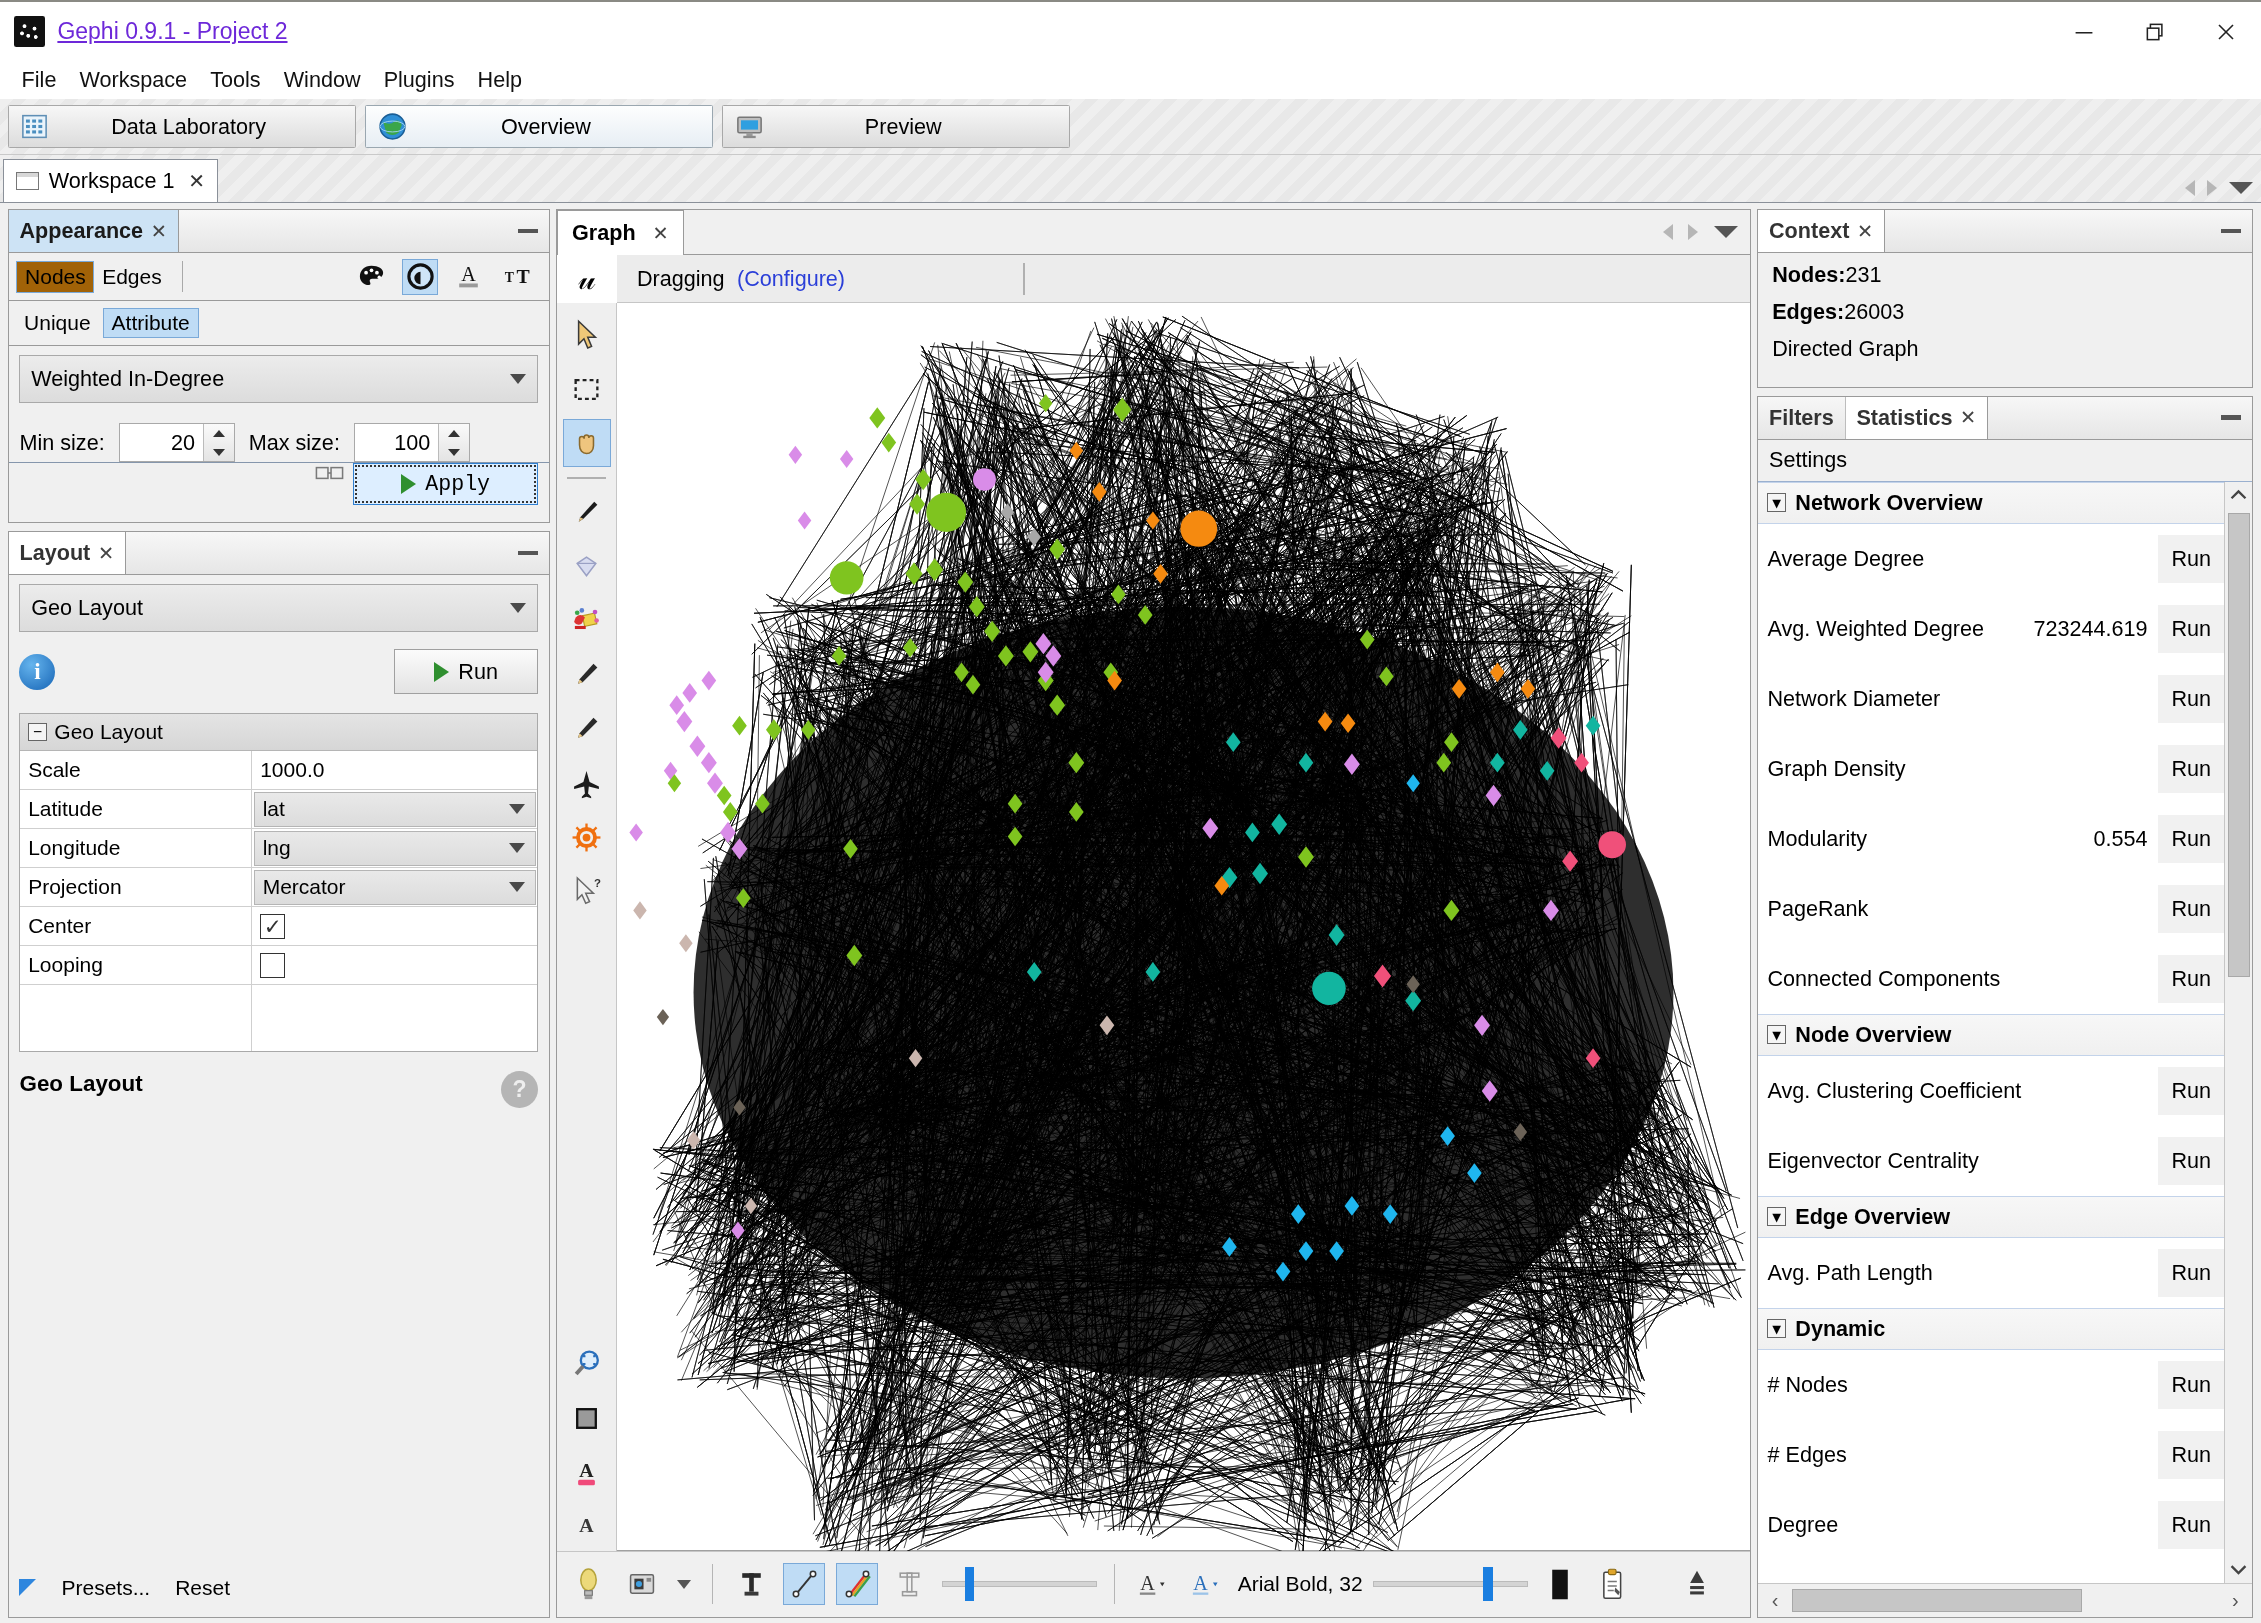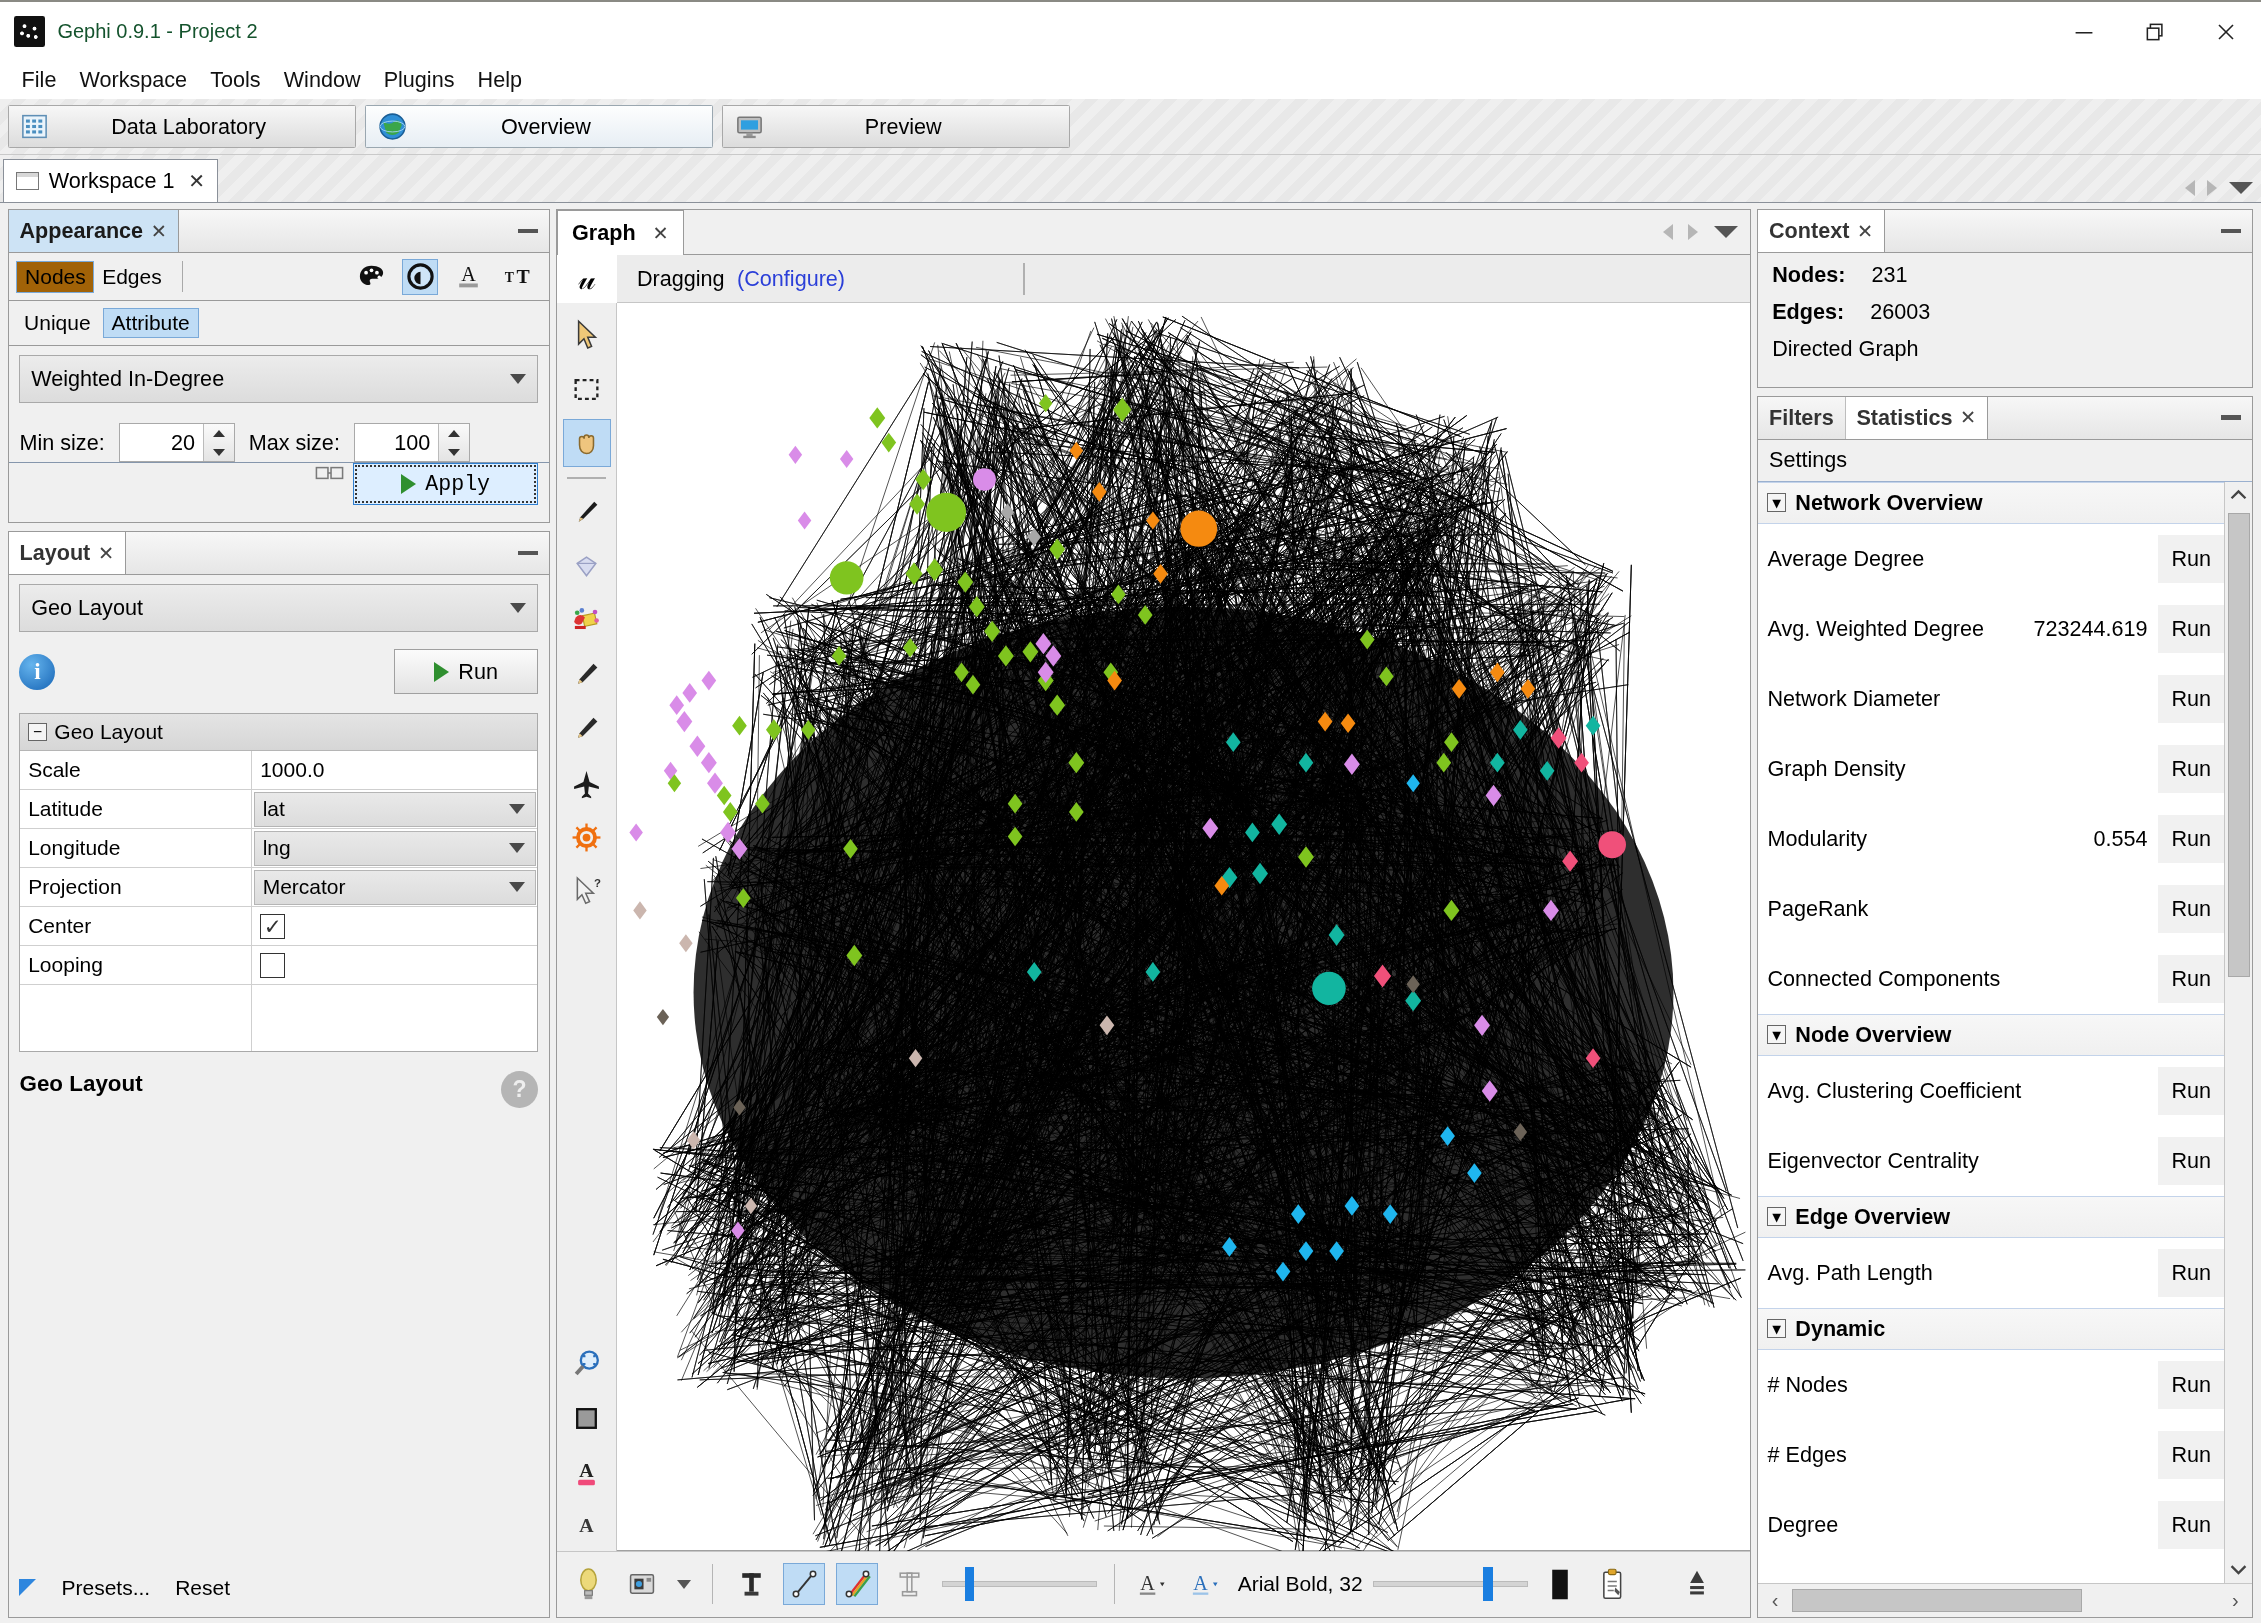--- a/index.html
+++ b/index.html
@@ -24,21 +24,21 @@
   }
   #app-icon::before {
     content: ""; position: absolute; inset: 3.1px;
     background:
       radial-gradient(circle at 30% 30%, #fff 1.5px, transparent 2.3px),
       radial-gradient(circle at 70% 40%, #fff 1.5px, transparent 2.3px),
       radial-gradient(circle at 45% 70%, #fff 1.5px, transparent 2.3px),
       radial-gradient(circle at 75% 75%, #fff 1.5px, transparent 2.3px),
       radial-gradient(circle at 20% 60%, #fff 1.5px, transparent 2.3px);
   }
-  #title-text { font-size: 20px; color: #14532d; }
+  #title-text { font-size: 23px; color: #6d28d9; text-decoration: underline; }
   #win-controls { position: absolute; right: 0; top: 0; display: flex; height: 60px; }
   .win-btn {
     width: 71px; height: 60px; display: flex; align-items: center; justify-content: center;
     font-size: 23px; color: #222; cursor: default;
   }
   .win-btn svg { display: block; }
 
   
   #menubar {
     height: 39px; background: #ffffff; display: flex; align-items: center;
@@ -249,21 +249,21 @@
   .gb-sep { width:1.5px; height:40px; background:#b5b5b5; margin: 0 6.2px; }
   .slider { position:relative; width: 155px; height: 42px; display:flex; align-items:center; }
   .slider .track { width:100%; height:6.2px; background:#d4d4d4; border:0.8px solid #bbb;}
   .slider .thumb { position:absolute; width:9.3px; height:34px; background:#1a7ee0; }
   .font-label { font-size:21px; white-space:nowrap; }
 
   
   #right { width: 510px; padding: 6.2px 7.7px 6.2px 6.2px; display:flex; flex-direction:column; gap: 7.7px; }
   #context-panel { flex:none; }
   .ctx-body { padding: 9.3px 14px 14px 14px; }
-  .ctx-line { display:flex; gap: 26px; font-size:21.6px; margin-bottom: 10.8px; }
+  .ctx-line { display:flex; gap: 0; font-size:21.6px; margin-bottom: 10.8px; }
   .ctx-line b { font-weight:bold; }
   #stats-panel { flex:1; display:flex; flex-direction:column; min-height:0; }
   .stats-settings { height:42px; display:flex; align-items:center; padding-left:10.8px; font-size:21.6px; border-bottom:1.5px solid #9ab0cf; background:#f0f0f0;}
   .stats-scroll { flex:1; display:flex; min-height:0; background:#fff; }
   .stats-list { flex:1; overflow:hidden; }
   .st-section {
     background: linear-gradient(#f7f7f7,#f0f0f0); border-top:1.5px solid #c3d3ea; border-bottom:1.5px solid #c3d3ea;
     display:flex; align-items:center; gap:9.3px; padding: 7px 9.3px; font-size:21.6px; font-weight:bold;
   }
   .st-row { display:flex; align-items:center; height: 70px; padding-left: 9.3px; font-size:21.6px; }

